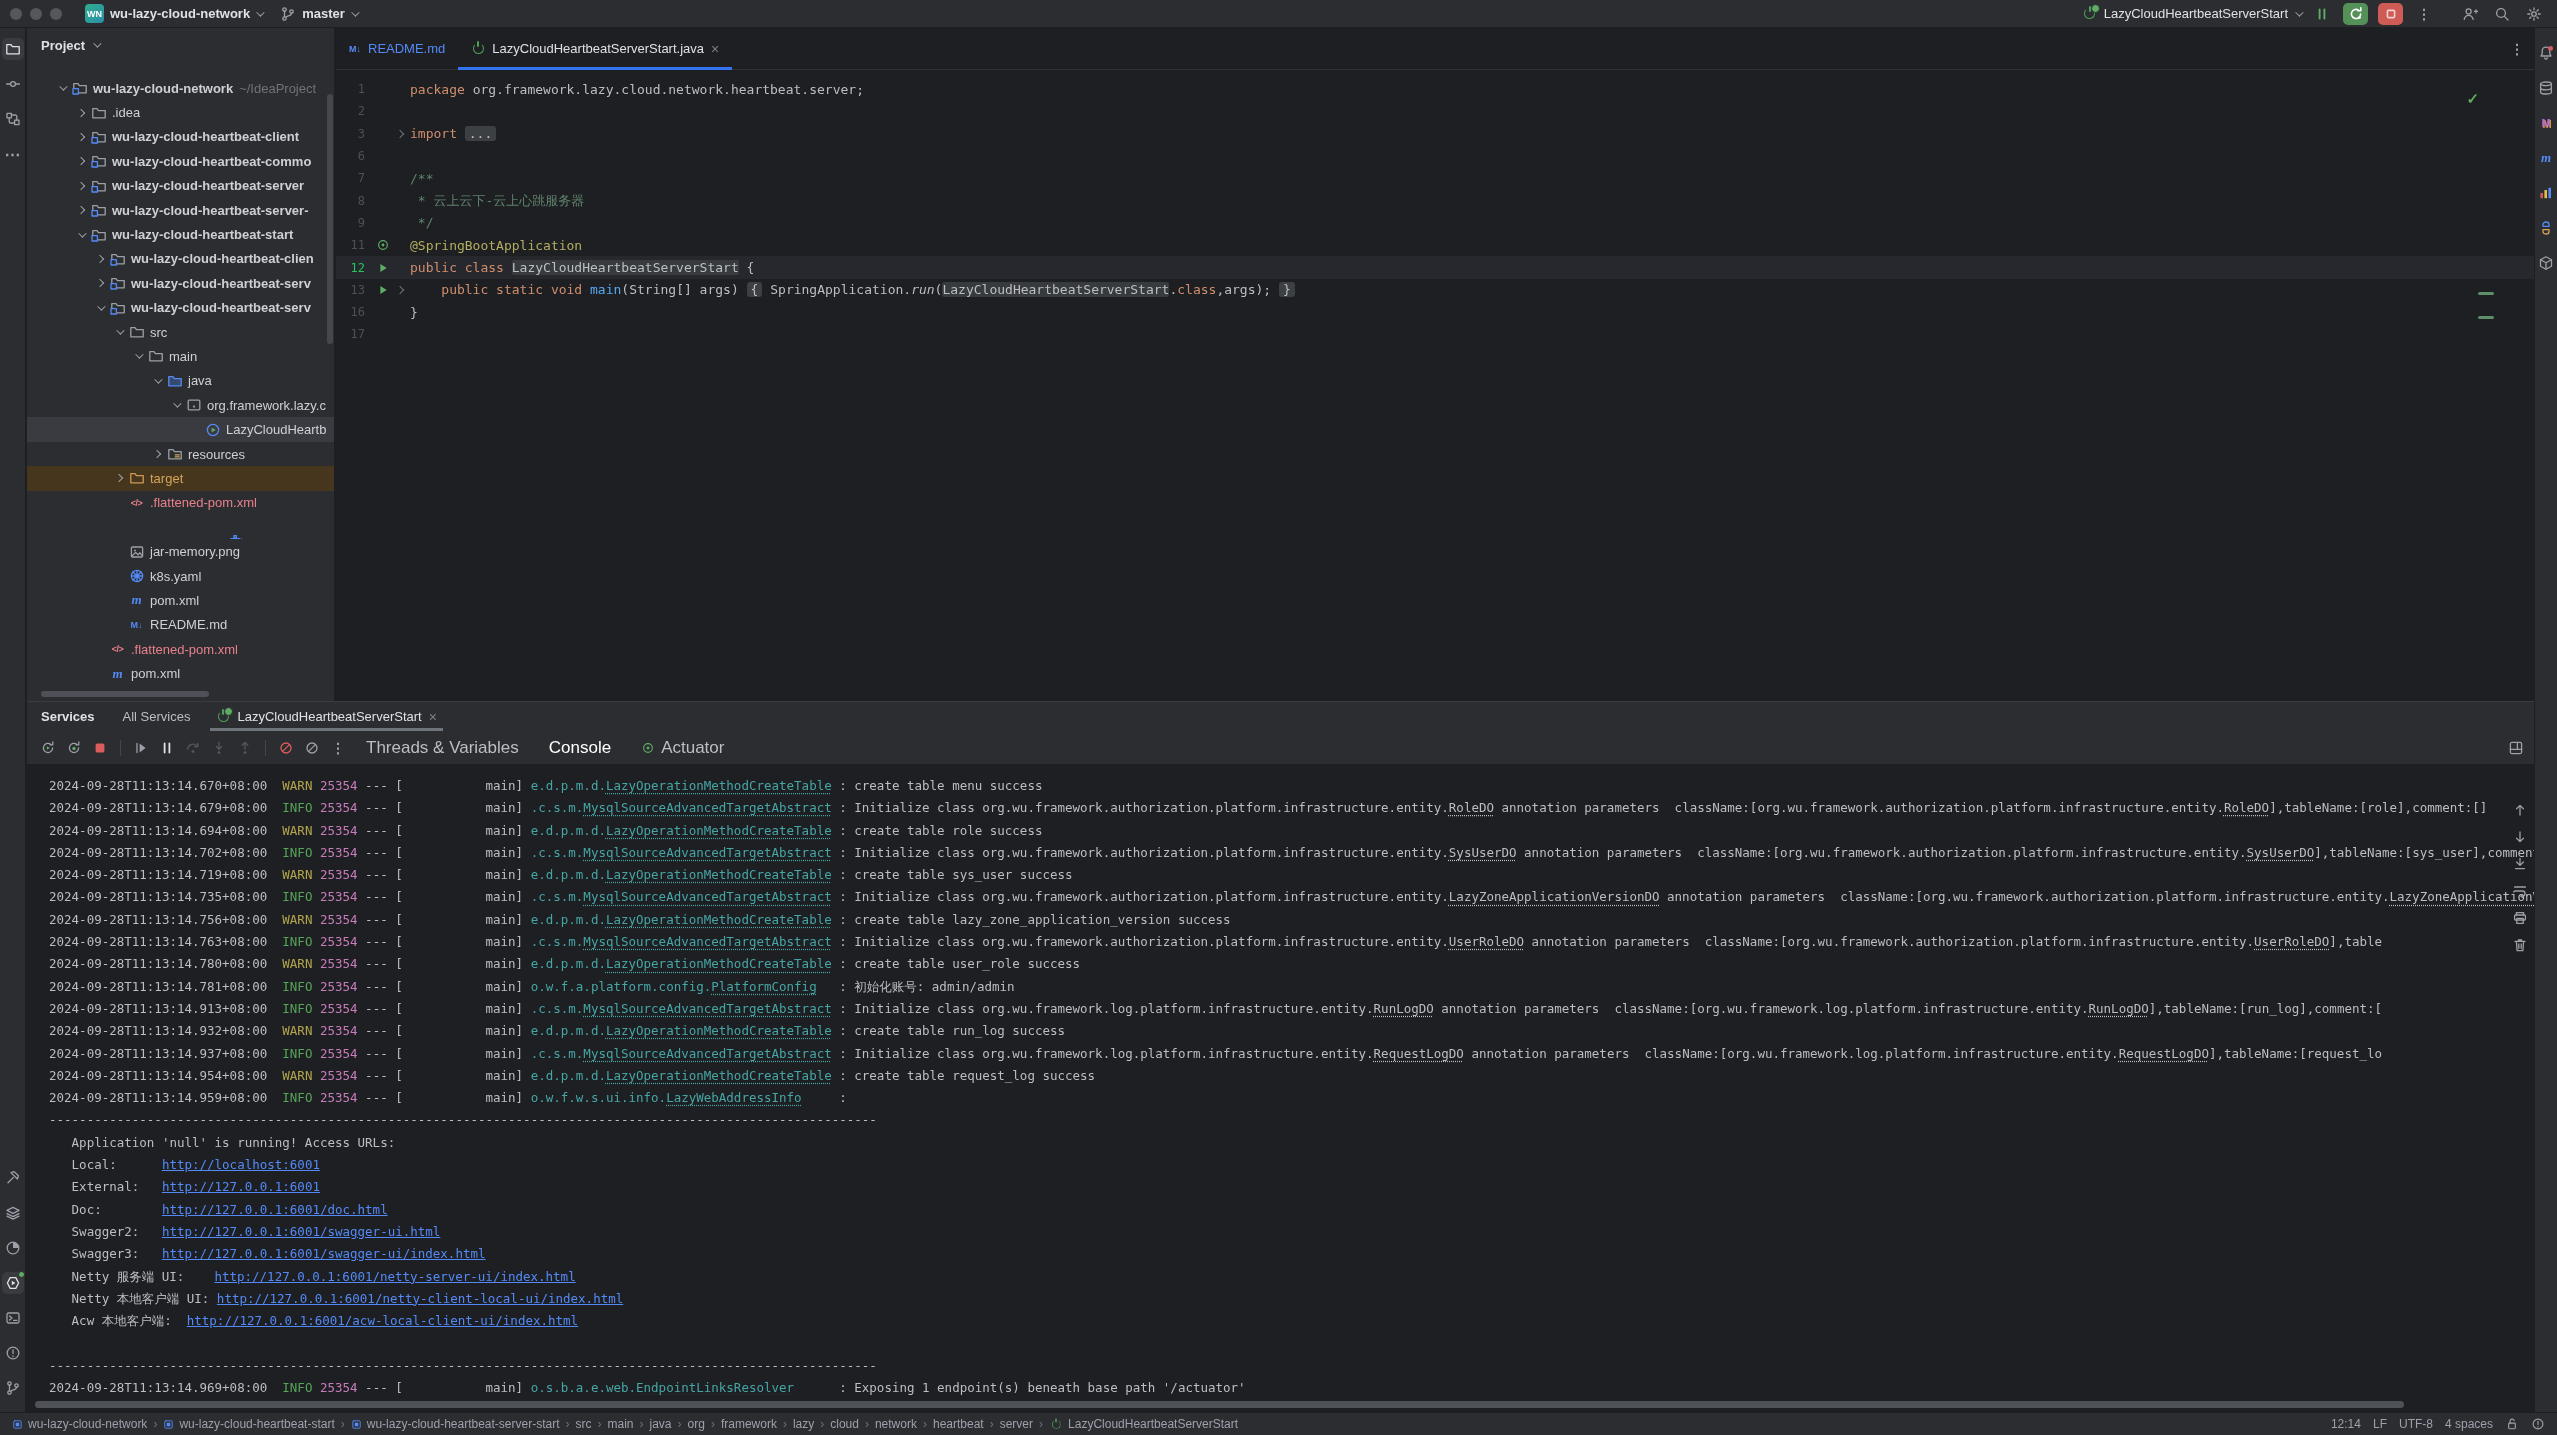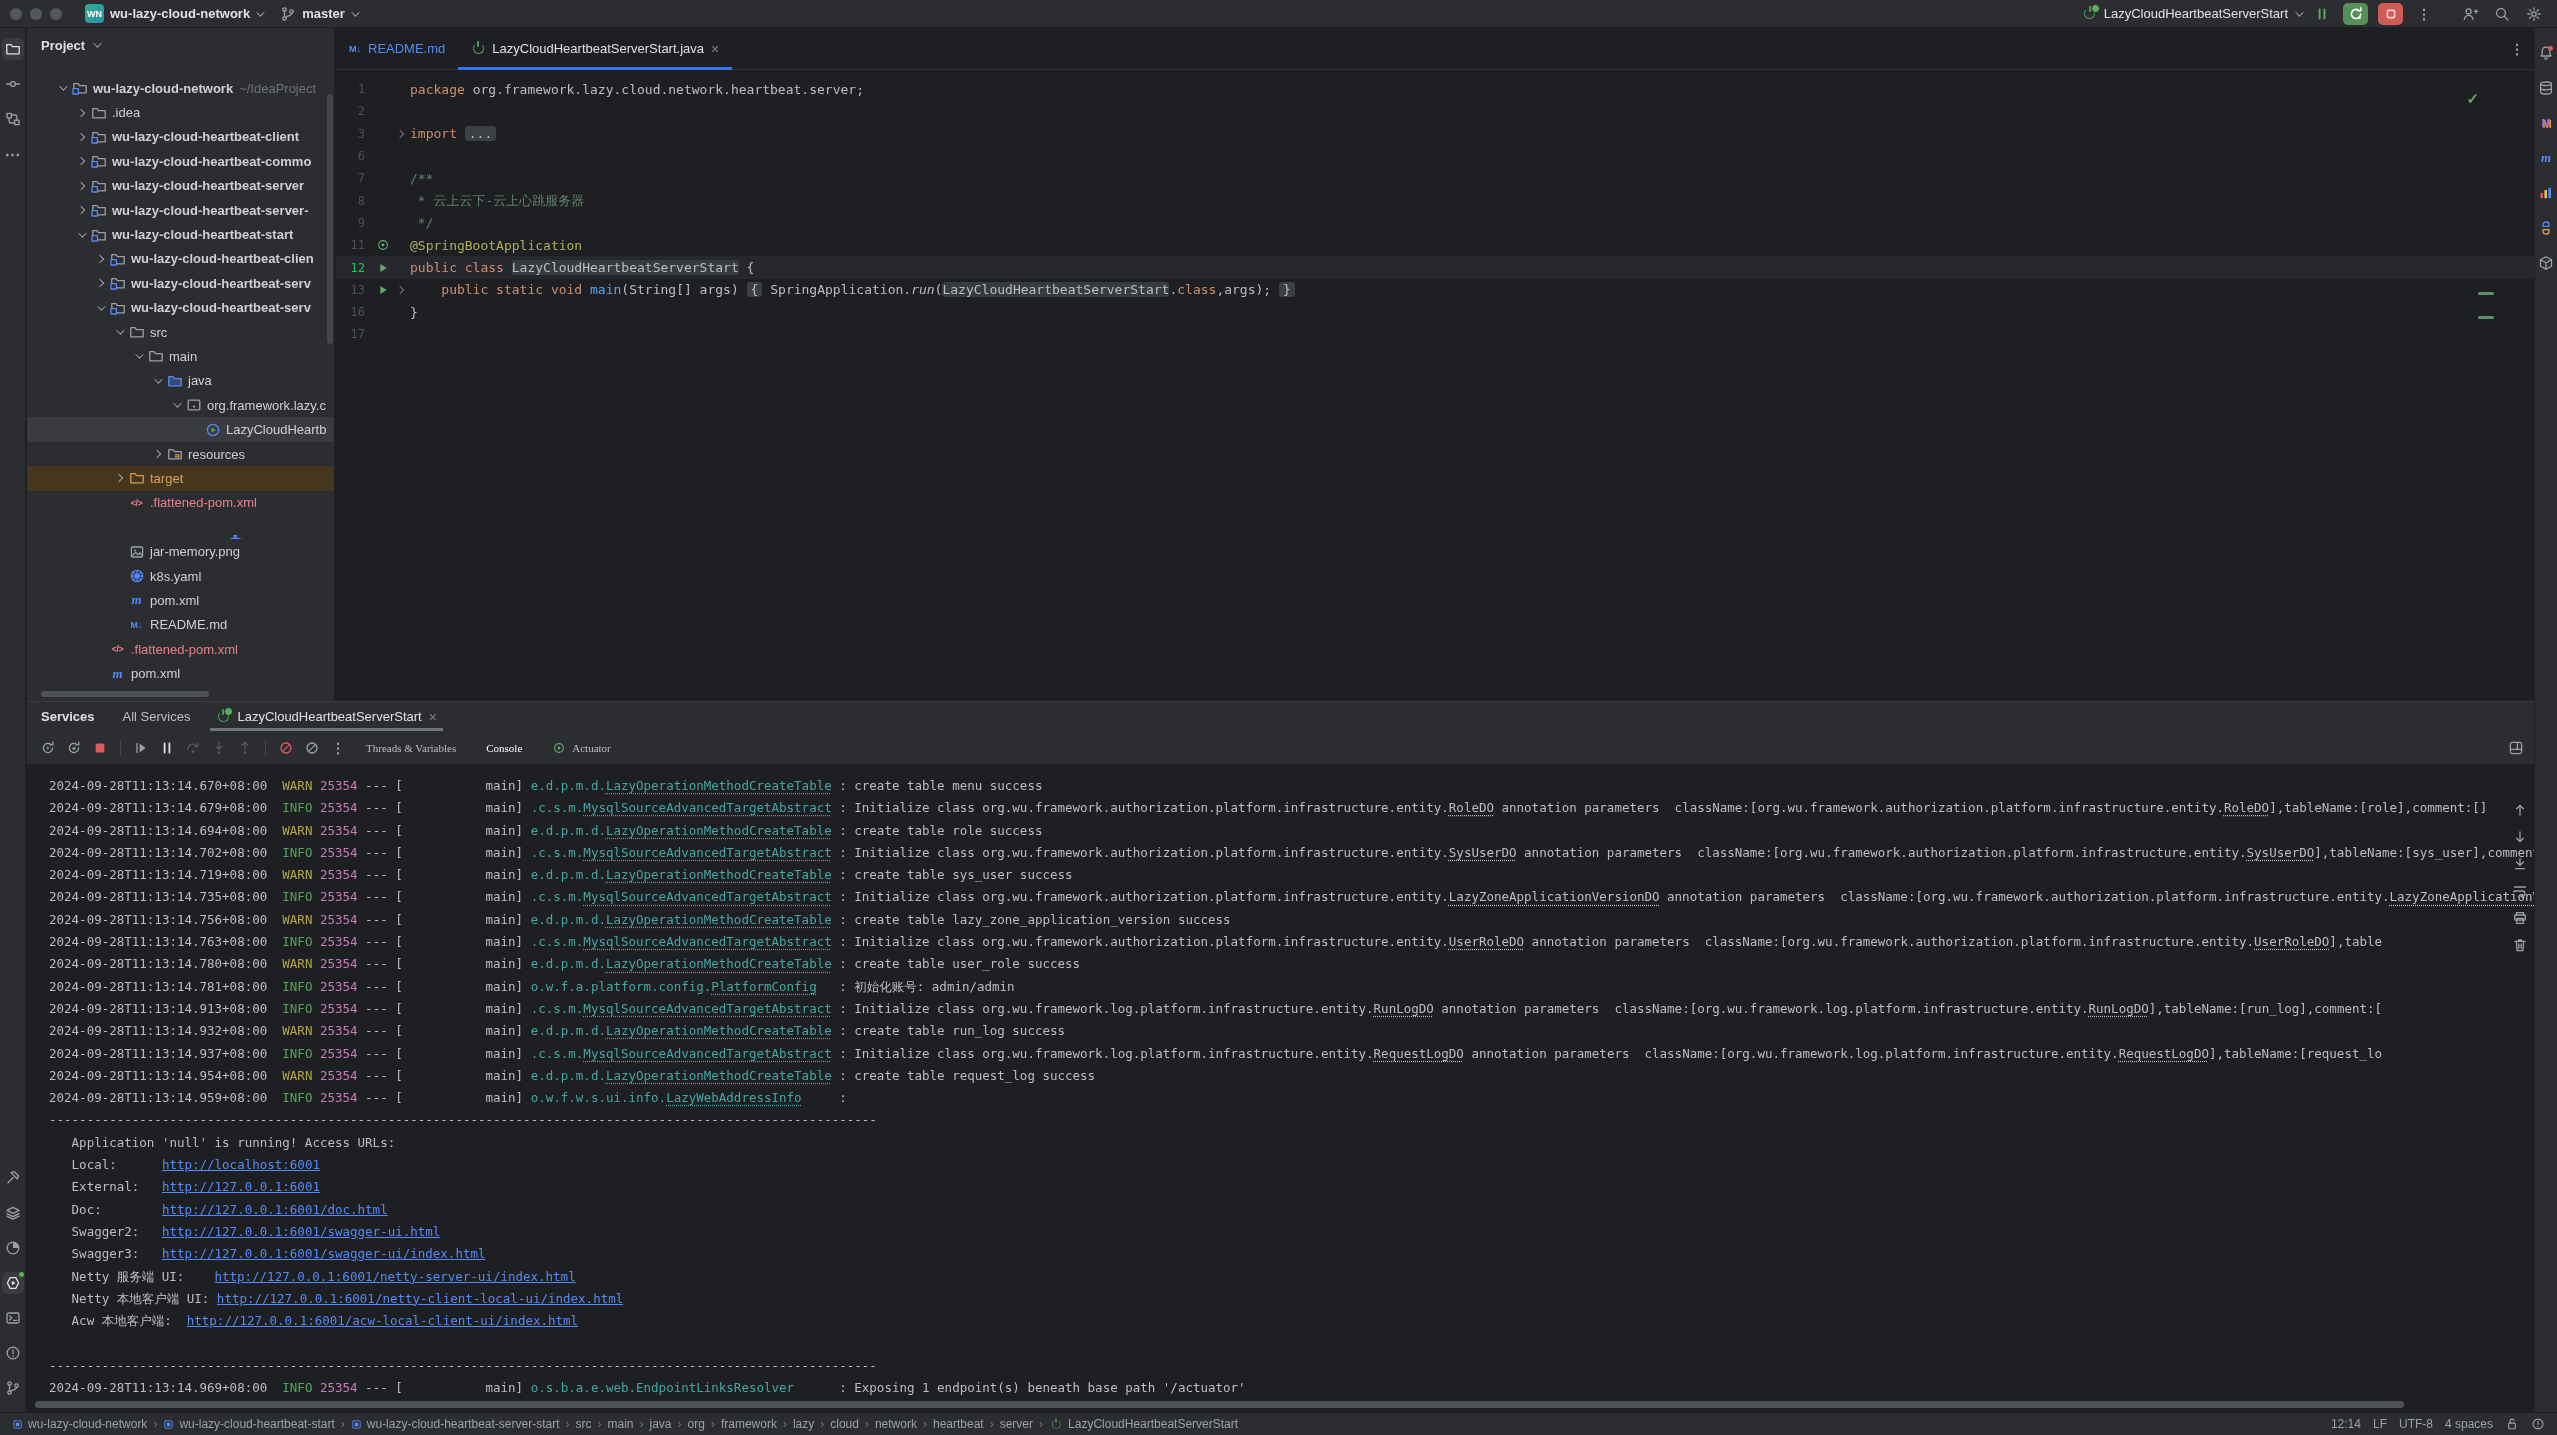--- a/index.html
+++ b/index.html
@@ -92,21 +92,21 @@
   .services { position:absolute; left:27px; top:701px; right:23px; bottom:23px; background:#1e1f22;
               border-top:1px solid #393b40; overflow:hidden; }
   .svc-head { height:29px; background:#2b2d30; display:flex; align-items:center; font-size:13px; }
   .svc-title { font-weight:700; color:#dfe1e5; padding:0 14px; }
   .svc-link { color:#bcbec4; padding:0 14px; }
   .svc-tab { display:flex; align-items:center; gap:7px; padding:0 12px; height:100%; color:#dfe1e5; position:relative; }
   .svc-tab::after { content:""; position:absolute; left:6px; right:6px; bottom:0; height:3px; background:#6f737a; }
   .svc-toolbar { height:34px; background:#2b2d30; border-bottom:1px solid #1e1f22; display:flex; align-items:center; padding-left:8px; }
   .ticonbtn { width:26px; height:24px; display:flex; align-items:center; justify-content:center; border-radius:4px; }
   .vdiv { width:1px; height:16px; background:#43454a; margin:0 7px; }
-  .ttab { padding:0 15px; color:#bcbec4; font-size:11px; display:flex; align-items:center; gap:6px;font-family:Liberation Serif, serif; }
+  .ttab { padding:0 15px; color:#bcbec4; font-size:17px; display:flex; align-items:center; gap:6px; }
   .ttab.active { color:#ffffff; }
   .svc-toolbar .far-right { margin-left:auto; padding-right:10px; color:#9da0a8; }
 
   .console { position:absolute; left:0; right:0; top:64px; bottom:17px; padding:9px 0 0 22px; overflow:hidden;
              font-family:"DejaVu Sans Mono",monospace; font-size:12.5px; line-height:22.3px;
              color:#bcbec4; white-space:pre; }
   .lv-WARN { color:#b3a54b; } .lv-INFO { color:#57a558; }
   .pid { color:#c77dbb; }
   .lgr { color:#46a6a6; }
   .lgr-c { color:#46a6a6; text-decoration:underline dotted; text-underline-offset:3px; }

